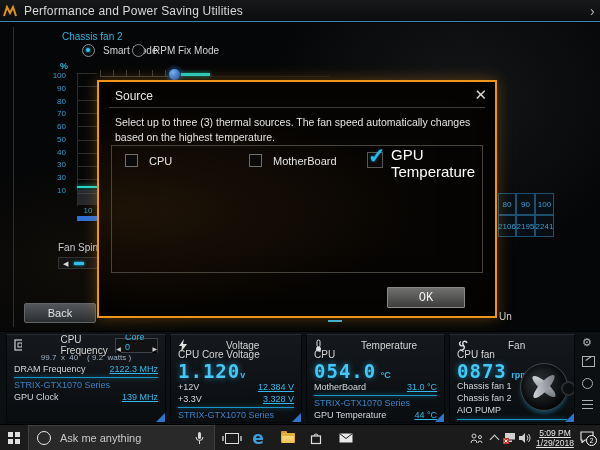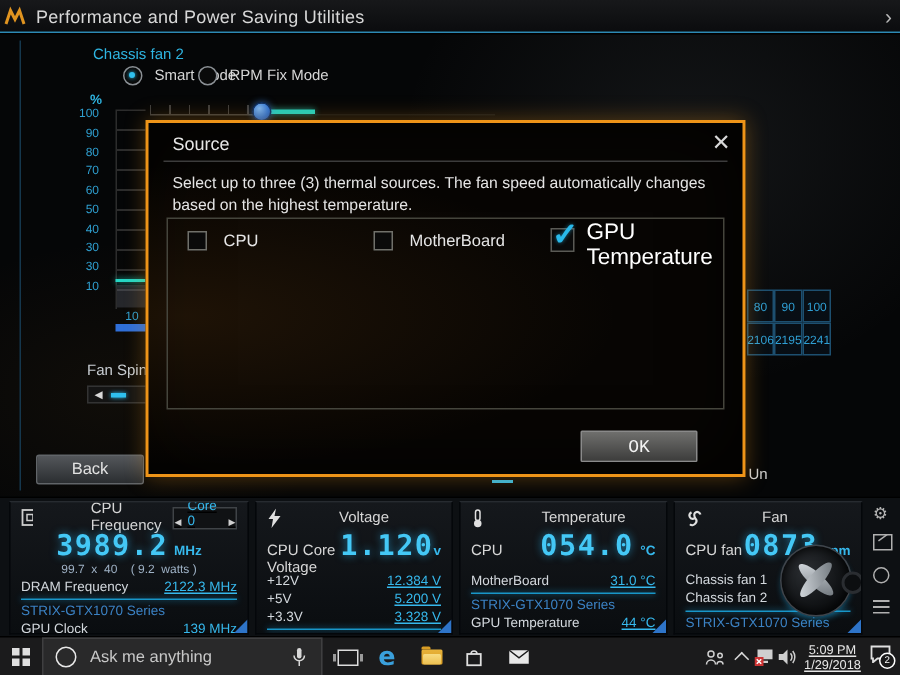--- a/index.html
+++ b/index.html
@@ -80,21 +80,21 @@
     background:linear-gradient(#6f6f6d,#3d3d3c);color:#f2f2f2;font-size:12px;
     display:flex;align-items:center;justify-content:center;font-family:Liberation Mono, monospace;}
 
   
   .monitor{left:0;top:331px;width:600px;height:93px;background:#0d1013;border-top:1px solid #000;}
   .card{position:absolute;top:2px;height:89px;background:linear-gradient(#15181c,#0a0d10);
     border:1px solid #04070a;border-top:1px solid #272b30;padding:2px 7px;box-sizing:border-box;overflow:hidden;}
   .card-head{display:flex;align-items:center;gap:5px;height:16px;}
   .card-title{font-size:10px;color:#d6d6d6;margin-left:33px;}
   .bigcenter{display:flex;justify-content:center;align-items:baseline;gap:4px;height:22px;}
-  .bigsplit{display:flex;justify-content:space-between;align-items:baseline;height:24px;}
+  .bigsplit{display:flex;justify-content:center;align-items:baseline;height:24px;flex-direction:column;}
   .bigval{font-family:"DejaVu Sans Mono",monospace;font-weight:bold;font-size:19px;color:#44c8f6;
     text-shadow:0 0 6px rgba(40,190,255,.6);letter-spacing:1px;}
   .unit{font-size:9px;color:#36b8ec;font-weight:bold;}
   .biglabel{font-size:10px;color:#d6d6d6;}
   .detail{text-align:center;font-size:8px;color:#9fb2c6;height:10px;white-space:pre;}
   .kv{display:flex;justify-content:space-between;align-items:center;font-size:9px;height:12px;}
   .kv .k{color:#d3d8dd;} .kv .v{color:#36b8ec;text-decoration:underline;}
   .cdiv{height:1px;background:#1896c8;box-shadow:0 0 4px rgba(30,170,230,.8);margin:2px 0;}
   .strix{font-size:9px;color:#3b82c4;height:11px;}
   .tri{position:absolute;right:0;bottom:0;width:0;height:0;border-style:solid;
@@ -238,24 +238,20 @@
         <rect x="1" y="1" width="10" height="10" fill="none" stroke="#cfcfcf" stroke-width="1.2"></rect>
         <rect x="4" y="4" width="4" height="4" fill="none" stroke="#cfcfcf"></rect>
       </svg>
       <span class="card-title">CPU Frequency</span>
       <div class="core-sel">
         <span class="arr">◀</span>
         <span class="cv">Core 0</span>
         <span class="arr">▶</span>
       </div>
     </div>
-    <div class="bigcenter">
-      <span class="bigval">3989.2</span>
-      <span class="unit">MHz</span>
-    </div>
     <div class="detail">99.7  x  40    ( 9.2  watts )</div>
     <div class="kv">
       <span class="k">DRAM Frequency</span>
       <span class="v">2122.3 MHz</span>
     </div>
     <div class="cdiv"></div>
     <div class="strix">STRIX-GTX1070 Series</div>
     <div class="kv">
       <span class="k">GPU Clock</span>
       <span class="v">139 MHz</span>
@@ -272,24 +268,20 @@
       <span class="card-title">Voltage</span>
     </div>
     <div class="bigsplit">
       <span class="biglabel">CPU Core Voltage</span>
       <span><span class="bigval">1.120</span><span class="unit">v</span></span>
     </div>
     <div style="height:4px"></div>
     <div class="kv">
       <span class="k">+12V</span>
         <span class="v">12.384 V</span>
-    </div>
-    <div class="kv">
-      <span class="k">+5V</span>
-        <span class="v">5.200 V</span>
     </div>
     <div class="kv">
       <span class="k">+3.3V</span>
         <span class="v">3.328 V</span>
     </div>
     <div class="cdiv"></div>
     <div class="strix">STRIX-GTX1070 Series</div>
     <div class="tri"></div>
   </div>
 
@@ -327,20 +319,21 @@
       <span class="card-title">Fan</span>
     </div>
     <div class="bigsplit">
       <span class="biglabel">CPU fan</span>
       <span><span class="bigval">0873</span> <span class="unit">rpm</span></span>
     </div>
     <div style="height:3px"></div>
     <div class="fan-items">
       <div>Chassis fan 1</div>
       <div>Chassis fan 2</div>
+      <div>AIO PUMP</div>
     </div>
     <div class="fan-disc"></div>
     <div class="fan-knob"></div>
     <div class="cdiv" style="margin-top:3px"></div>
     <div class="strix">STRIX-GTX1070 Series</div>
     <div class="tri"></div>
   </div>
 
   <div class="rail-icon" style="top:4px;font-size:11px">⚙</div>
   <div class="rail-icon" style="top:24px">

